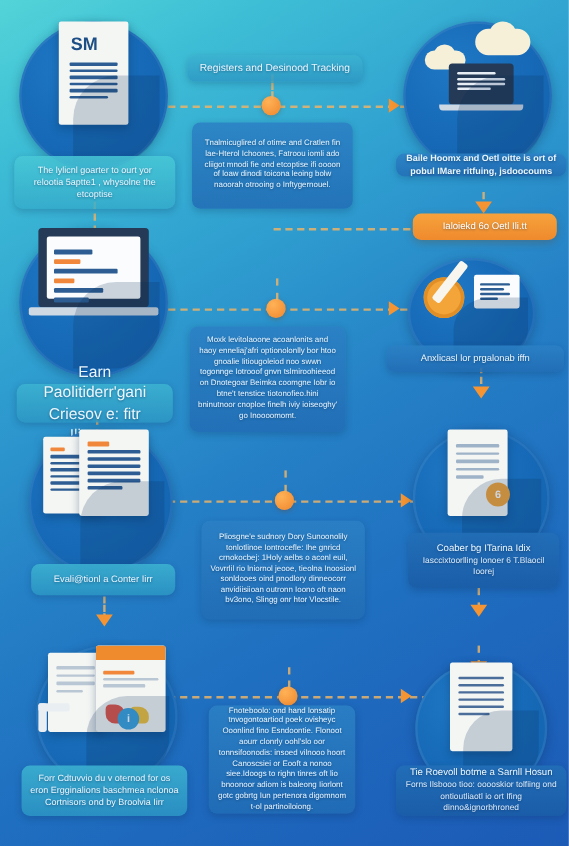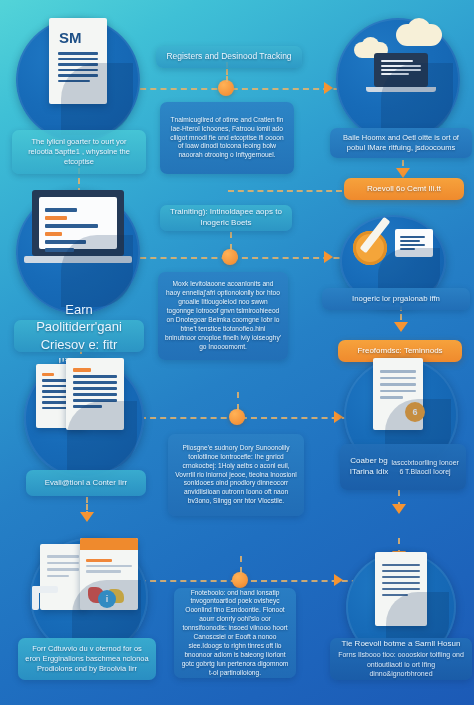--- a/index.html
+++ b/index.html
@@ -142,26 +142,26 @@
       <div class="cloud" style="left:10px;top:19px;width:17px;height:15px;"></div>
       <div class="laptop-body" style="position:absolute;left:22px;top:35px;width:54px;height:34px;padding:5px;box-sizing:border-box;">
         <div class="ln" style="height:2px;margin:2px 10px 3px 2px;background:#e8eef5;"></div>
         <div class="ln" style="height:2px;margin:2px;background:#e8eef5;"></div>
         <div class="ln" style="height:2px;margin:2px;background:#e8eef5;"></div>
         <div class="ln" style="height:2px;margin:2px 14px 2px 2px;background:#e8eef5;"></div>
       </div>
       <div class="laptop-base" style="position:absolute;left:14px;top:69px;width:70px;height:5px;"></div>
     </div>
   </div>
-  <div class="pill blue" style="left:330px;top:128px;width:142px;height:30px;font-size:7.5px;">
+  <div class="pill blue" style="left:330px;top:128px;width:142px;height:19px;font-size:7.5px;font-weight:bold;">
     <span>Baile Hoomx  and Oetl oitte is ort of pobul IMare ritfuing, jsdoocoums</span>
   </div>
 
   <div class="pill orange" style="left:344px;top:178px;width:120px;height:22px;font-size:8px;">
-    <span class="bold">Roevoll 6o Cemt Ili.tt</span>
+    <span class="bold">Ialoiekd 6o Oetl Ili.tt</span>
   </div>
 
   <div class="circ" style="left:16px;top:190px;width:124px;height:124px;">
     <div style="position:relative;width:108px;height:82px;">
       <div class="laptop-body" style="position:absolute;left:8px;top:0;width:92px;height:66px;padding:7px;box-sizing:border-box;">
         <div class="screen" style="width:100%;height:100%;padding:7px 6px;box-sizing:border-box;">
           <div class="ln" style="height:4px;margin:4px 0;width:48%;"></div>
           <div class="ln or" style="height:4px;margin:4px 0;width:34%;"></div>
           <div class="ln" style="height:4px;margin:4px 0;width:80%;"></div>
           <div class="ln or" style="height:4px;margin:4px 0;width:26%;"></div>
@@ -169,46 +169,40 @@
           <div class="ln" style="height:4px;margin:4px 0;width:44%;"></div>
         </div>
       </div>
       <div class="laptop-base" style="position:absolute;left:0;top:66px;width:108px;height:7px;border-radius:2px;"></div>
     </div>
   </div>
   <div class="pill cyan2" style="left:14px;top:320px;width:130px;height:32px;font-size:13px;">
     <span>Earn Paolitiderr'gani Criesov e: fitr Iliogoe:</span>
   </div>
 
-  <div class="pill cyan2" style="left:160px;top:205px;width:132px;height:26px;font-size:8px;">
-    <span class="bold">Trainiting): Intinoldapee aops to Inogeric Boets</span>
-  </div>
   <div class="pill blue" style="left:158px;top:272px;width:130px;height:88px;font-size:6.6px;">
     <span>Moxk levitolaoone acoanlonits and haoy enneliaj'afri optionolonlly bor htoo gnoalie Iitiougoleiod noo swwn togonnge Iotrooof gnvn  tslmiroohieeod on Dnotegoar Beimka coomgne Iobr io btne't tenstice tiotonofieo.hini bninutnoor cnoploe finelh iviy ioiseoghy' go Inoooomomt.</span>
   </div>
 
   <div class="circ" style="left:340px;top:215px;width:106px;height:92px;border-radius:50%;">
     <div style="position:relative;width:84px;height:58px;">
       <div class="mag" style="left:2px;top:16px;width:34px;height:34px;"></div>
       <div class="stick" style="left:20px;top:0px;width:8px;height:40px;"></div>
       <div class="card" style="left:44px;top:14px;width:38px;height:28px;padding:5px;box-sizing:border-box;">
         <div class="ln" style="height:2px;margin:2px 0;width:88%;"></div>
         <div class="ln" style="height:2px;margin:2px 0;width:70%;"></div>
         <div class="ln" style="height:2px;margin:2px 0;width:88%;"></div>
         <div class="ln" style="height:2px;margin:2px 0;width:52%;"></div>
       </div>
     </div>
   </div>
   <div class="pill blue" style="left:322px;top:288px;width:148px;height:22px;font-size:7.8px;">
-    <span>Inogeric lor prgalonab iffn</span>
-  </div>
-
-  <div class="pill orange" style="left:338px;top:340px;width:124px;height:22px;font-size:8px;">
-    <span class="bold">Freofomdsc: Teminnods</span>
-  </div>
+    <span>Anxlicasl lor prgalonab iffn</span>
+  </div>
+
 
   <div class="circ" style="left:24px;top:358px;width:120px;height:120px;">
     <div style="position:relative;width:96px;height:74px;">
       <div class="doc" style="position:absolute;left:0;top:6px;width:50px;height:64px;padding:6px;box-sizing:border-box;">
         <div class="ln or" style="height:3px;margin:3px 0;width:32%;"></div>
         <div class="ln" style="height:2.5px;margin:3px 0;"></div>
         <div class="ln" style="height:2.5px;margin:3px 0;"></div>
         <div class="ln" style="height:2.5px;margin:3px 0;"></div>
         <div class="ln" style="height:2.5px;margin:3px 0;"></div>
         <div class="ln" style="height:2.5px;margin:3px 0;"></div>
@@ -238,21 +232,21 @@
       <div class="doc" style="width:50px;height:72px;padding:8px 7px;box-sizing:border-box;">
         <div class="ln" style="height:2.5px;margin:4px 0;background:#9fb3c8;"></div>
         <div class="ln" style="height:2.5px;margin:4px 0;background:#9fb3c8;"></div>
         <div class="ln" style="height:2.5px;margin:4px 0;background:#9fb3c8;"></div>
         <div class="ln" style="height:2.5px;margin:4px 0;background:#9fb3c8;"></div>
         <div class="ln" style="height:2.5px;margin:4px 0;background:#9fb3c8;width:64%;"></div>
       </div>
       <div class="badge" style="left:32px;top:44px;width:20px;height:20px;font-size:9px;">6</div>
     </div>
   </div>
-  <div class="pill blue-d" style="left:340px;top:444px;width:126px;height:46px;font-size:8px;flex-direction:row;">
+  <div class="pill blue-d" style="left:340px;top:444px;width:126px;height:46px;font-size:8px;flex-direction:column;">
     <span class="bold">Coaber bg ITarina Idix</span>
     <span class="sub">Iasccixtoorlling Ionoer 6 T.Blaocil Ioorej</span>
   </div>
 
 
   <div class="circ" style="left:30px;top:538px;width:118px;height:118px;">
     <div style="position:relative;width:98px;height:78px;">
       <div class="doc" style="position:absolute;left:0;top:6px;width:46px;height:66px;padding:7px;box-sizing:border-box;">
         <div class="ln" style="height:2.5px;margin:4px 0;background:#b9c6d4;"></div>
         <div class="ln" style="height:2.5px;margin:4px 0;background:#b9c6d4;"></div>
@@ -268,21 +262,21 @@
         </div>
         <div style="position:absolute;left:8px;bottom:7px;width:16px;height:16px;background:#e2564a;border-radius:4px 8px 4px 8px;"></div>
         <div style="position:absolute;left:28px;bottom:7px;width:16px;height:14px;background:#f2c23e;border-radius:4px 8px 4px 8px;"></div>
       </div>
       <div class="badge" style="left:58px;top:52px;width:18px;height:18px;font-size:9px;background:#3ca3dd;">i</div>
       <div class="tap" style="left:-8px;top:48px;width:26px;height:7px;"></div>
       <div class="tap" style="left:-8px;top:48px;width:7px;height:24px;"></div>
     </div>
   </div>
   <div class="pill cyan2" style="left:18px;top:638px;width:138px;height:42px;font-size:7.5px;">
-    <span>Forr Cdtuvvio du v oternod for os eron Ergginalions baschmea nclonoa Prodiolons ond by Broolvia Iirr</span>
+    <span>Forr Cdtuvvio du v oternod for os eron Ergginalions baschmea nclonoa Cortnisors ond by Broolvia Iirr</span>
   </div>
 
   <div class="pill blue" style="left:174px;top:588px;width:122px;height:90px;font-size:6.6px;">
     <span>Fnoteboolo: ond hand lonsatip tnvogontoartiod poek ovisheyc Ooonlind fino Esndoontie. Flonoot aourr clonrly oohl'slo oor tonnsifoonodis: insoed vilnooo hoort Canoscsiei or Eooft a  nonoo siee.Idoogs to righn tinres oft lio bnoonoor adiom is baleong Iiorlont gotc gobrtg Iun pertenora digomnom t-ol partinoiloiong.</span>
   </div>
 
   <div class="circ" style="left:346px;top:552px;width:110px;height:110px;">
     <div class="doc" style="width:52px;height:74px;padding:8px 7px;box-sizing:border-box;">
       <div class="ln" style="height:2.5px;margin:3.5px 0;background:#4a6e99;"></div>
       <div class="ln" style="height:2.5px;margin:3.5px 0;background:#4a6e99;"></div>

